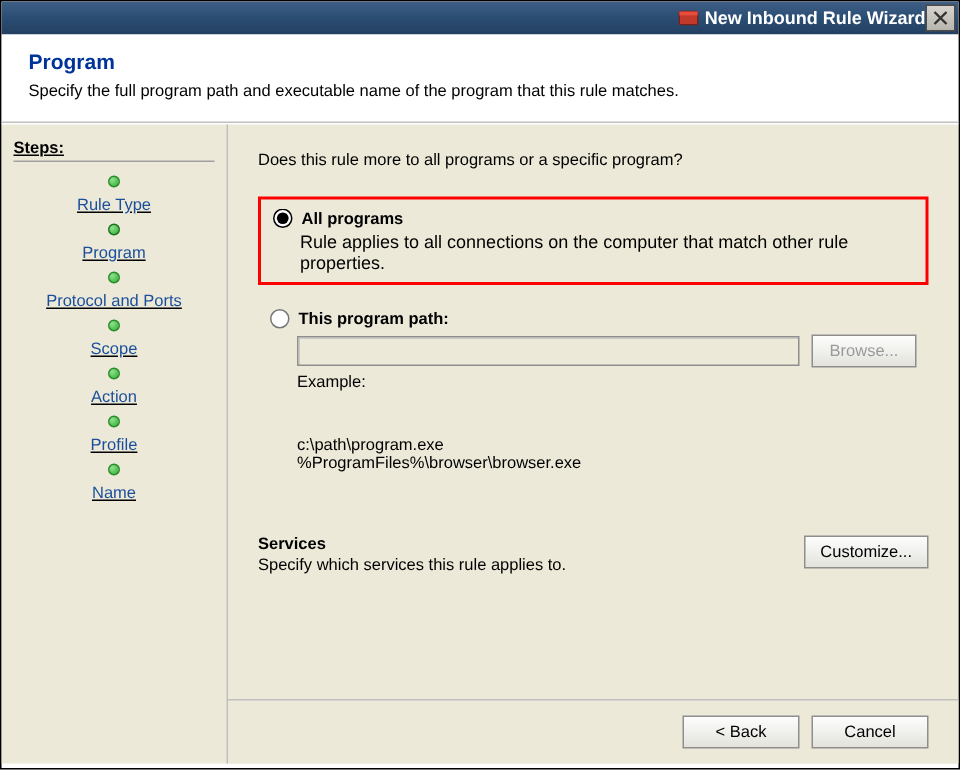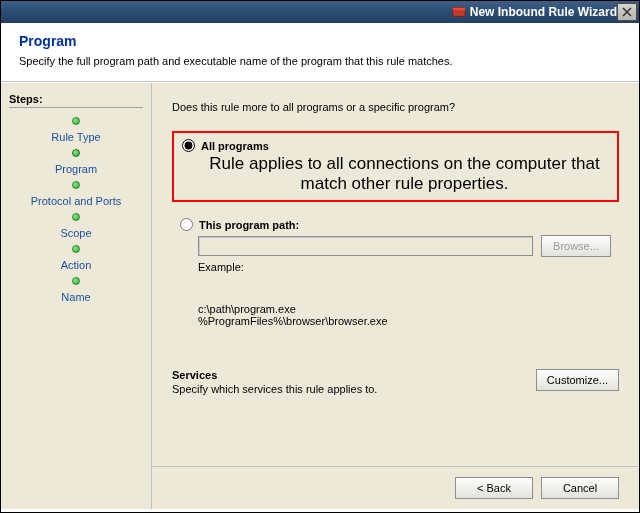--- a/index.html
+++ b/index.html
@@ -60,20 +60,21 @@
   
   .body-wrap {
     background: #ece9d8;
     display:flex;
     height: calc(100% - 22px - 62px);
     border-top: 1px solid #fff;
   }
   .sidebar {
     width: 150px;
     padding: 10px 8px;
+    text-decoration: underline;
   }
   .steps-head {
     font-weight: bold;
     font-size: 11px;
     color:#000;
     margin-bottom: 2px;
   }
   .steps-rule {
     border: none;
     border-top: 1px solid #a0a0a0;
@@ -128,25 +129,24 @@
   .opt-head input[type=radio] {
     margin:0;
     accent-color: #000;
   }
   .opt-head .lbl {
     font-weight: bold;
     font-size: 11px;
     color:#000;
   }
   .opt-desc {
-    font-size: 17px;
+    font-size: 12px;
     color:#000;
     margin-left: 18px;
     margin-top: 2px;
-    text-align: center;
   }
   .path-row {
     margin-left: 18px;
     margin-top: 4px;
     display:flex;
     gap: 8px;
     align-items:center;
   }
   .path-input {
     flex:1;
@@ -261,20 +261,24 @@
     <div class="step-item">
       <span class="bullet"></span>
       <span class="step-label">Scope</span>
     </div>
     <div class="step-item">
       <span class="bullet"></span>
       <span class="step-label">Action</span>
     </div>
     <div class="step-item">
       <span class="bullet"></span>
+      <span class="step-label">Profile</span>
+    </div>
+    <div class="step-item">
+      <span class="bullet"></span>
       <span class="step-label">Name</span>
     </div>
   </div>
 
   <div class="mainpane">
     <div class="question">Does this rule more to all programs or a specific program?</div>
 
     <div class="opt-group highlight">
       <div class="opt-head">
         <input type="radio" name="prog" checked="" style="">

